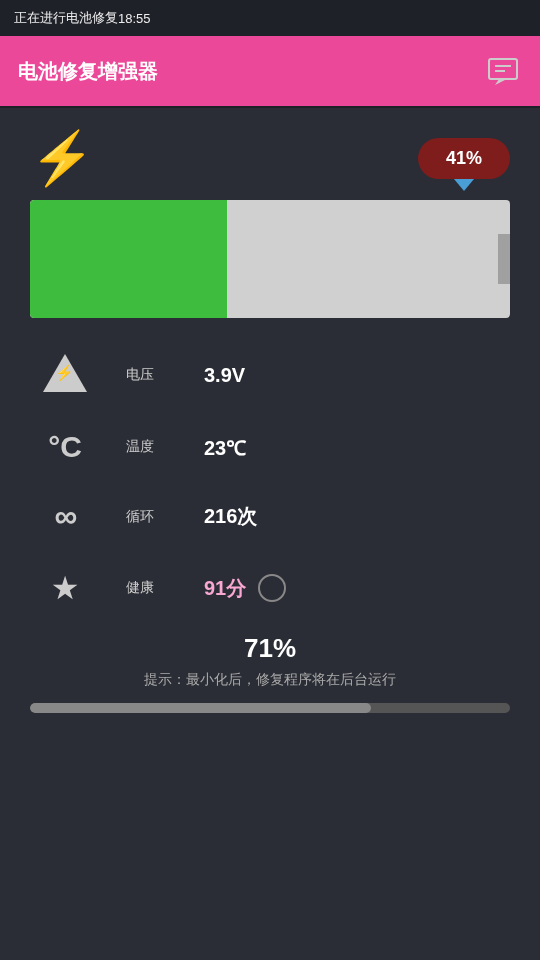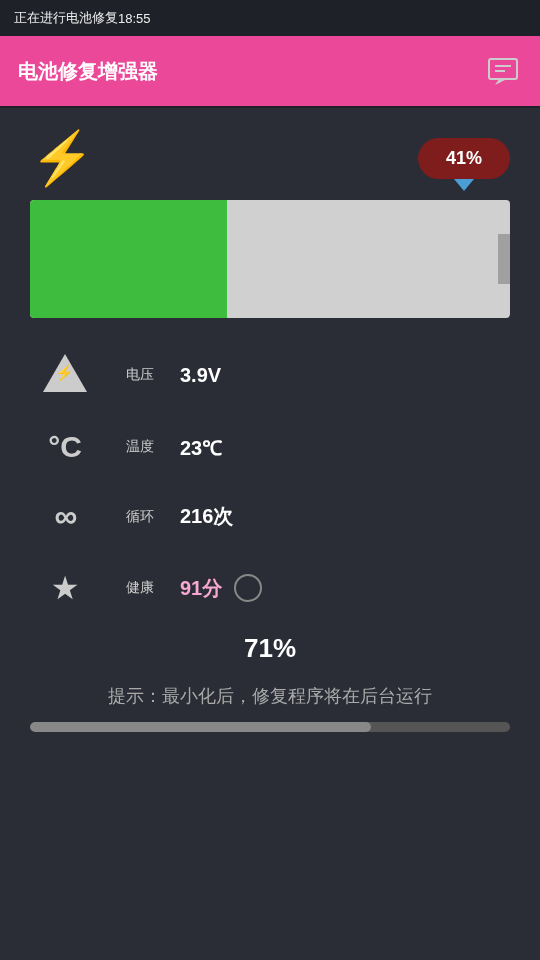--- a/index.html
+++ b/index.html
@@ -133,21 +133,21 @@
     .stat-label {
       width: 80px;
       font-size: 14px;
       color: #ccc;
       text-align: center;
     }
     .stat-value {
       font-size: 20px;
       font-weight: bold;
       color: #fff;
-      margin-left: 0;
+      margin-left: 24px;
     }
     .stat-value.green {
       color: #f9a8d4;
     }
     .stat-circle {
       width: 28px;
       height: 28px;
       border-radius: 50%;
       border: 2px solid #888;
       margin-left: 12px;
@@ -196,24 +196,24 @@
 
     
     #bottom-section {
       margin-top: 16px;
       text-align: center;
     }
     #repair-percent {
       font-size: 26px;
       font-weight: bold;
       color: #fff;
-      margin-bottom: 20px;
+      margin-bottom: 7px;
     }
     #repair-hint {
-      font-size: 18px;
+      font-size: 14px;
       color: #aaa;
       margin-bottom: 14px;
     }
     #progress-bar-container {
       width: 100%;
       height: 10px;
       background: #555;
       border-radius: 5px;
       overflow: hidden;
     }

